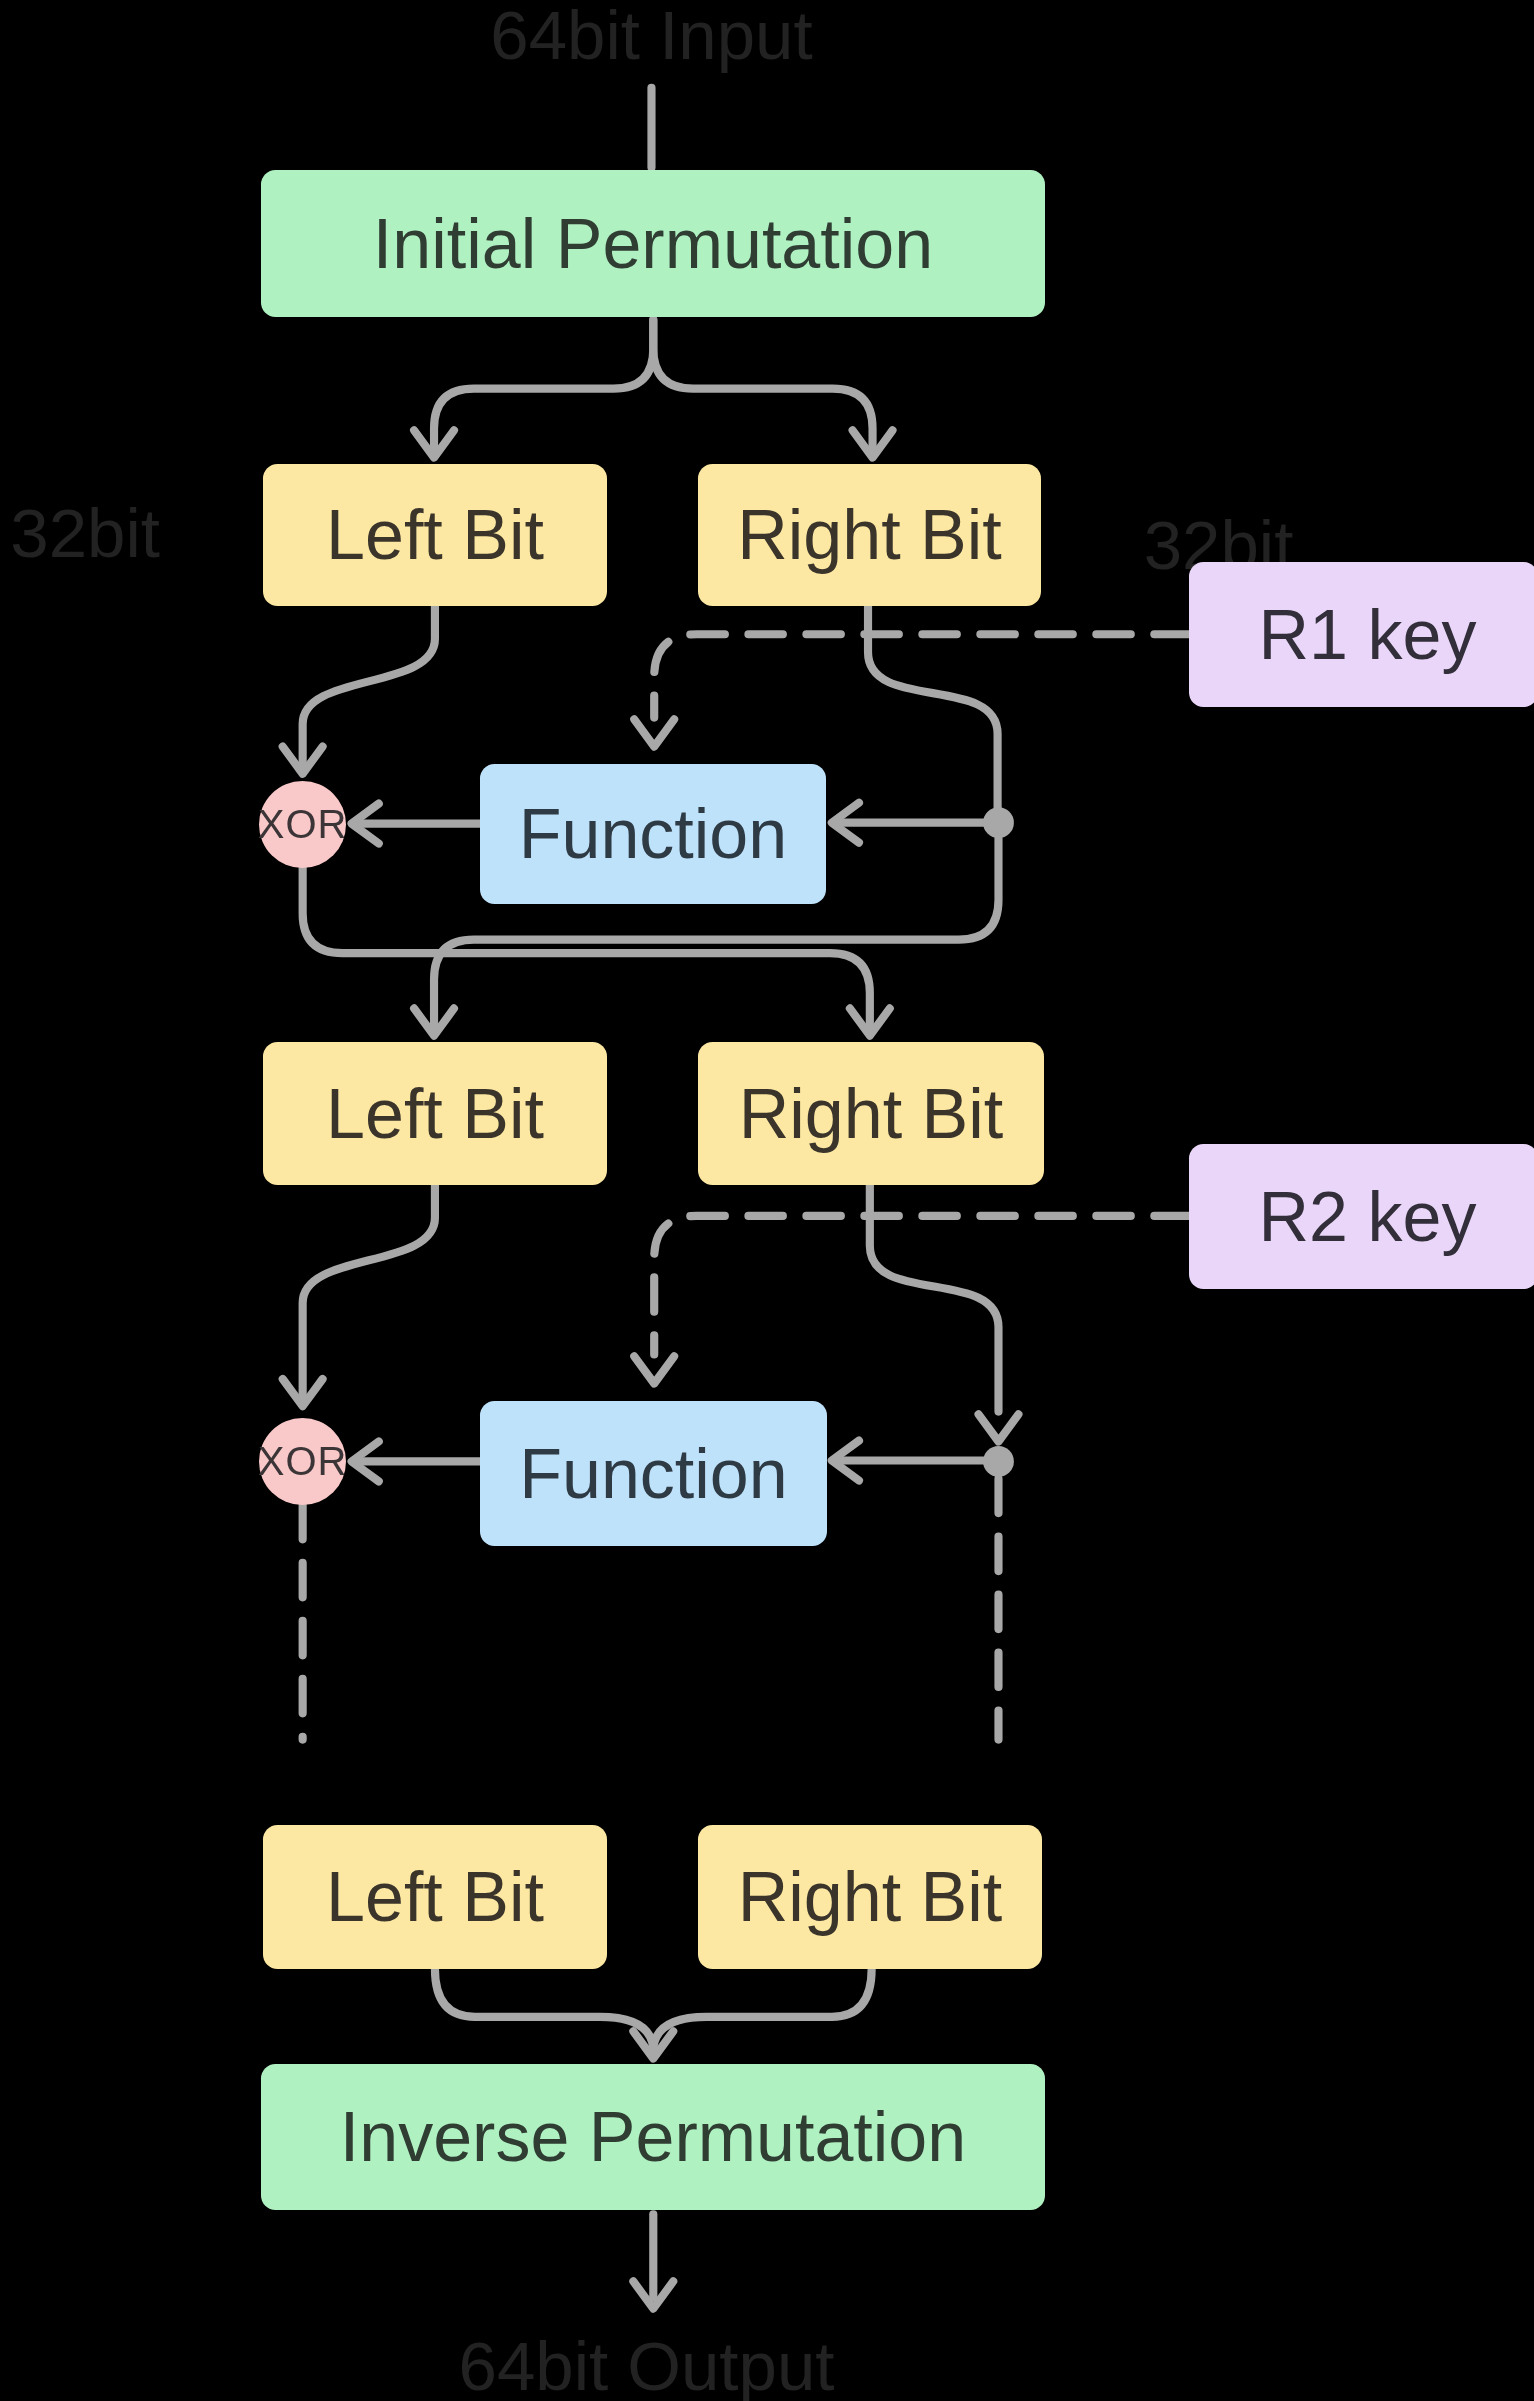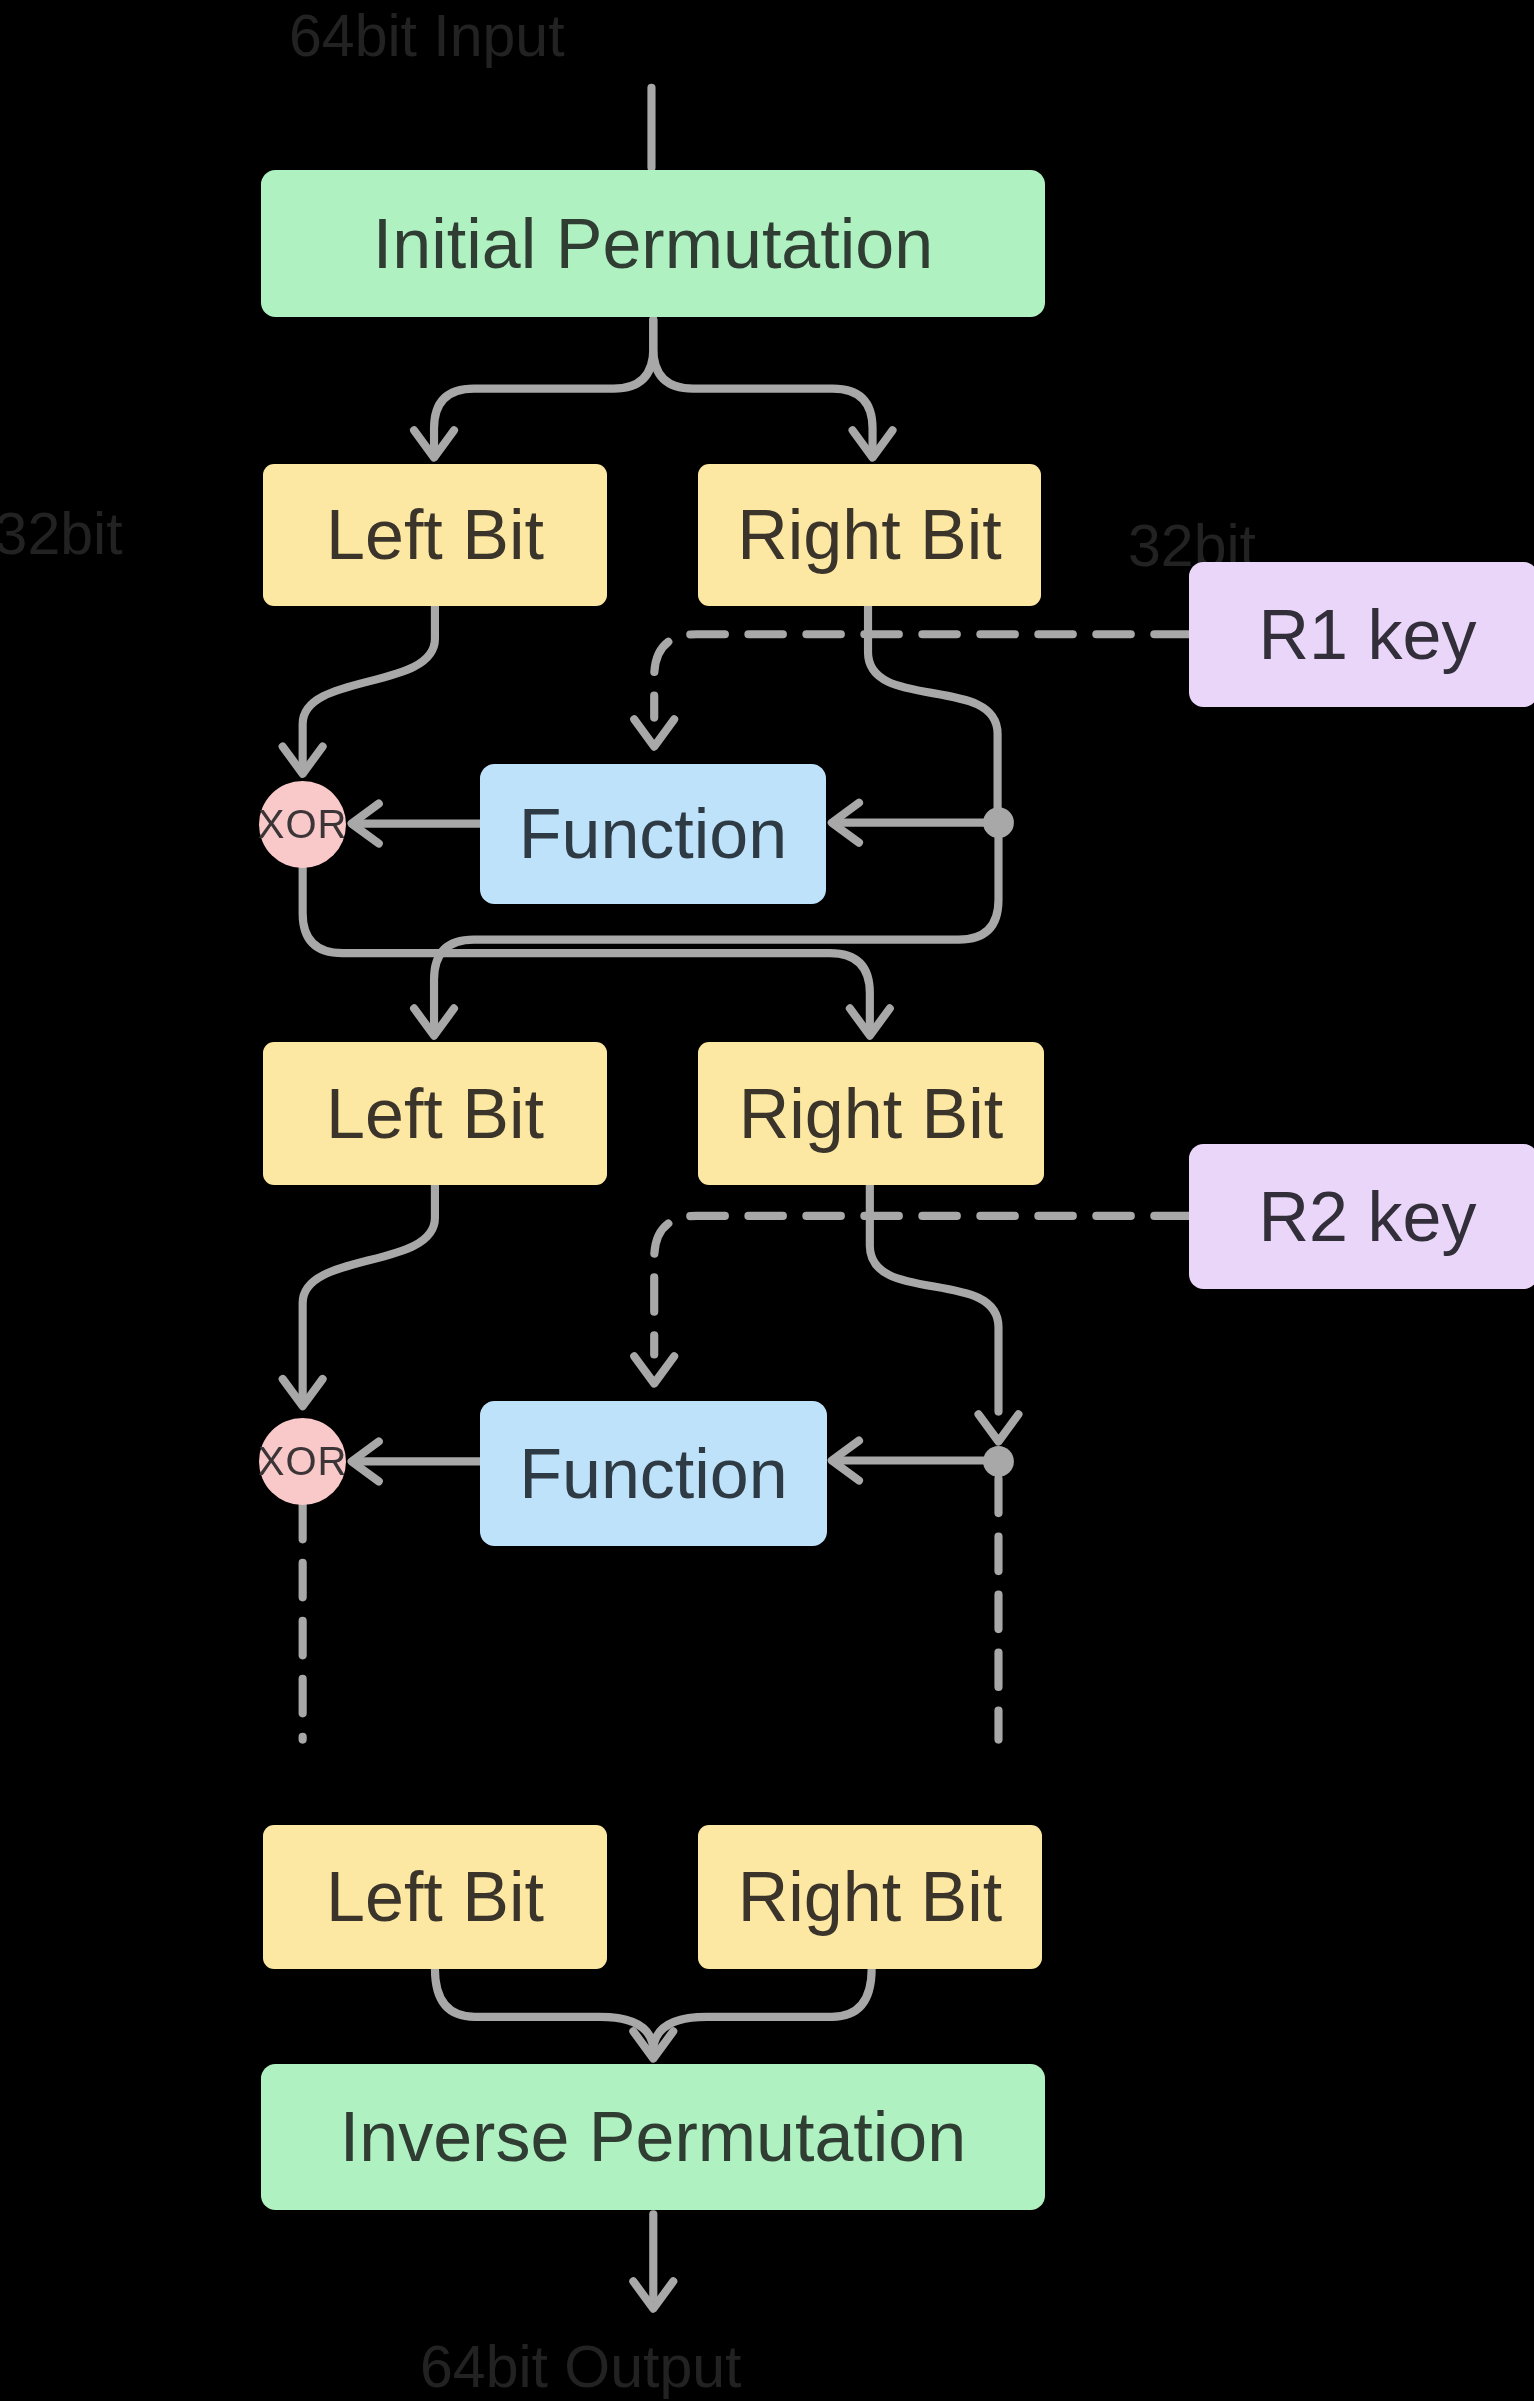--- a/index.html
+++ b/index.html
@@ -55,40 +55,41 @@
     position: absolute;
     display: flex;
     align-items: center;
     justify-content: center;
     border-radius: 14.5px;
     font-size: 70px;
     font-weight: 500;
     white-space: nowrap;
   }
   .node.green  { background: var(--color-green);  color: var(--color-green-text); }
-  .node.yellow { background: var(--color-yellow); color: var(--color-yellow-text); border-radius: 11px; }
+  .node.yellow { background: var(--color-yellow); color: var(--color-yellow-text); }
   .node.purple { background: var(--color-purple); color: var(--color-purple-text); padding-left: 8px; }
   .node.blue   { background: var(--color-blue);   color: var(--color-blue-text); margin-top: 12px; }
   .xor-node {
     position: absolute;
     width: 87px;
     height: 87px;
     border-radius: 50%;
     background: var(--color-pink);
     color: var(--color-pink-text);
     display: flex;
     align-items: center;
     justify-content: center;
     font-size: 40px;
     font-weight: 400;
     letter-spacing: 0.9px;
   }
   .outside-label {
     position: absolute;
-    font-size: 59px;
+    text-align: center;
+    font-size: 69px;
     font-weight: 500;
     color: var(--color-label-text);
     line-height: 72px;
     white-space: nowrap;
   }
 </style>
 </head>
 <body>
 
 <div id="diagram">

